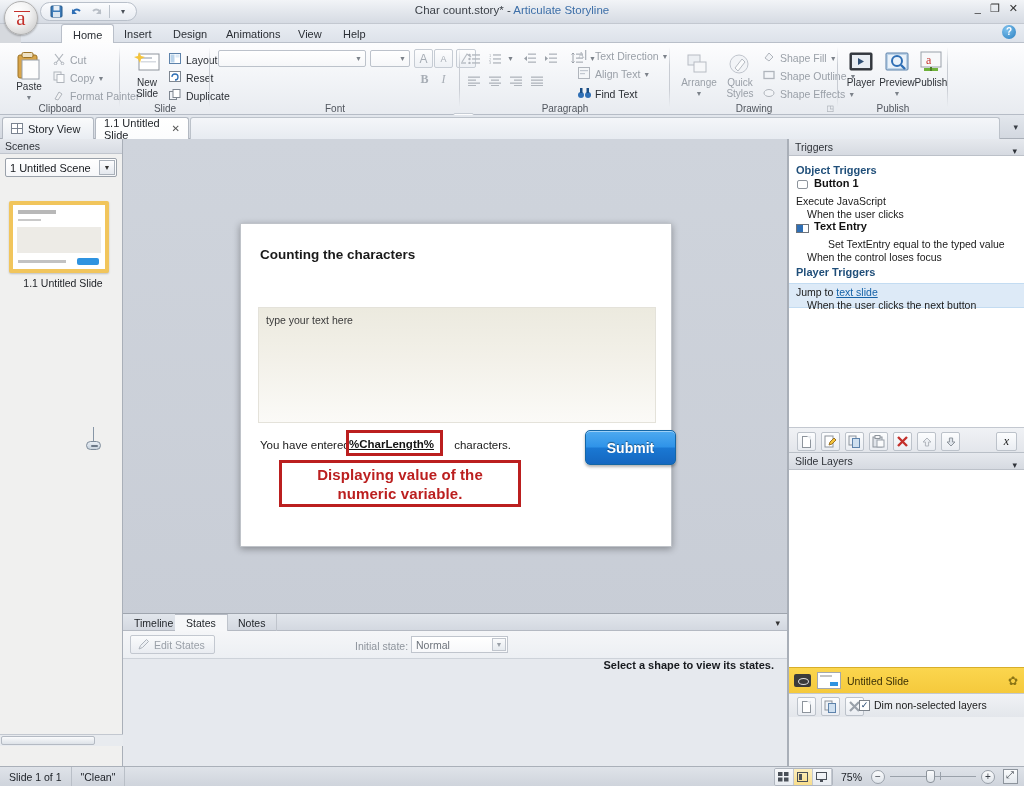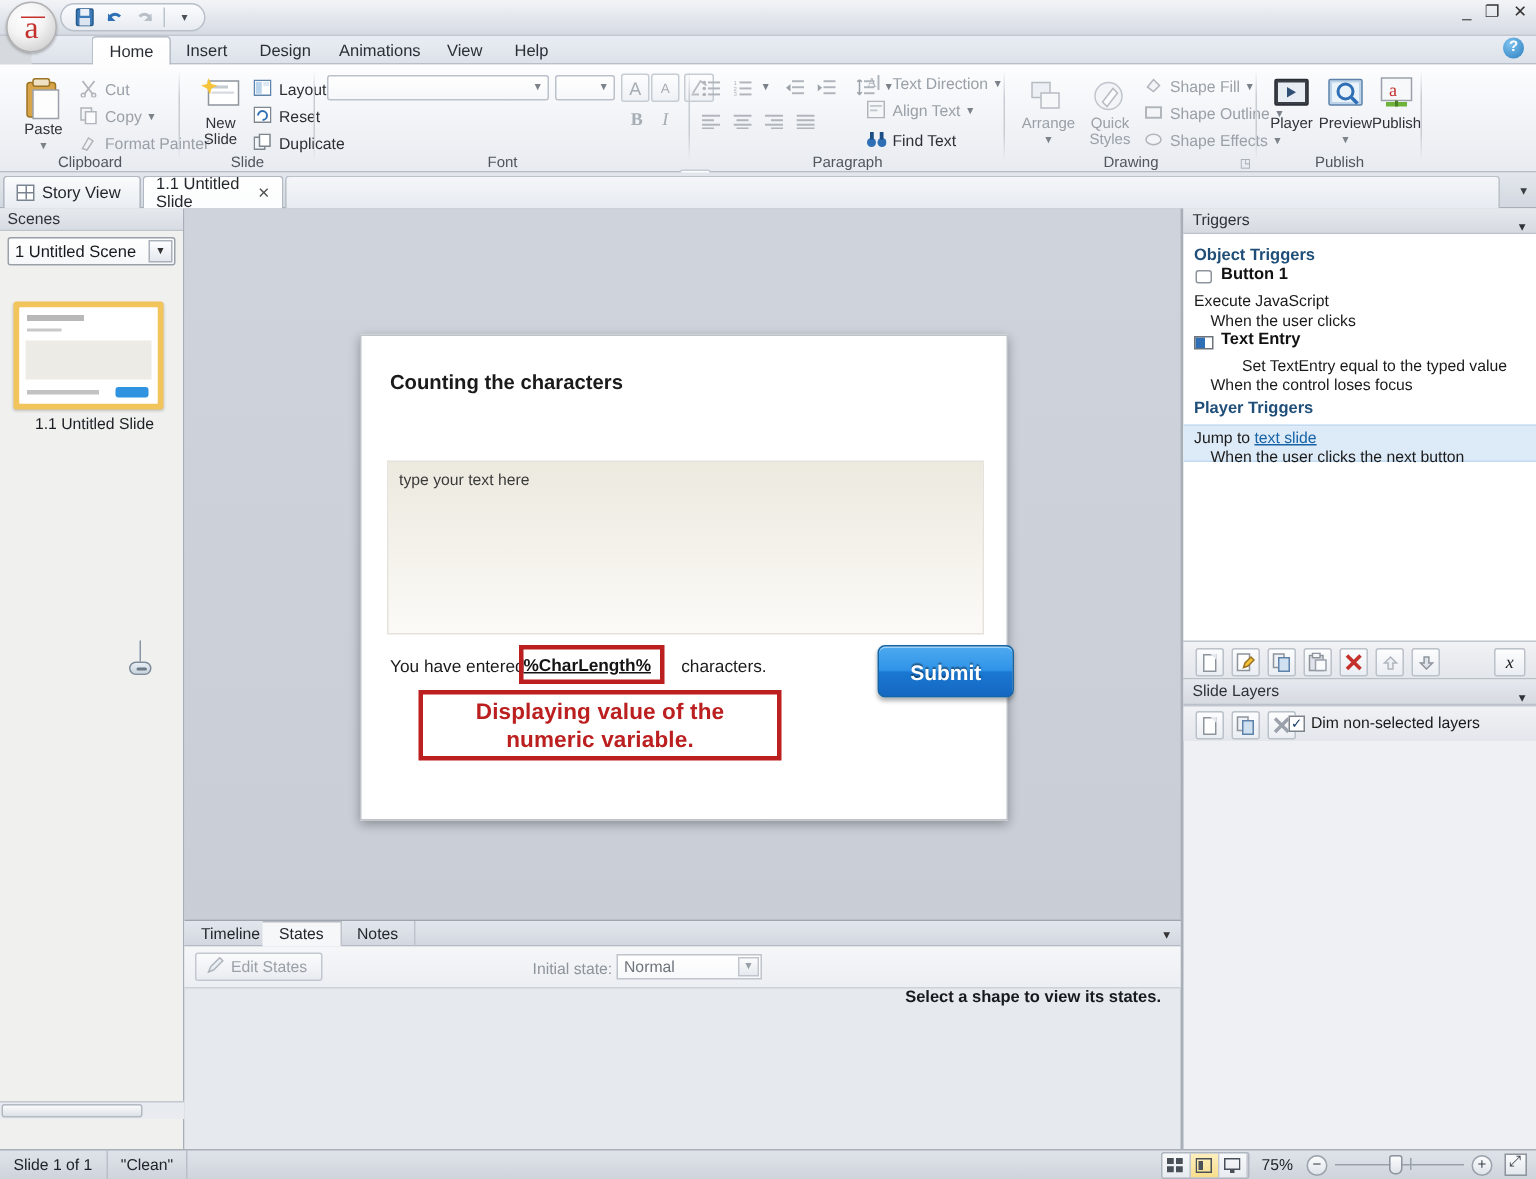--- a/index.html
+++ b/index.html
@@ -427,20 +427,25 @@
           </svg>
       </div>
       <div class="qbtn">
         <svg width="13" height="12" viewBox="0 0 13 12">
             <path d="M10 8 C11 4 6 2 3 5" stroke="#b9bfc7" stroke-width="2" fill="none"></path>
             <path d="M11 3 L11 8 L6 8 Z" fill="#b9bfc7"></path>
           </svg>
       </div>
       <div class="sep"></div>
       <div class="qbtn" style="font-size:8px;color:#4a5058;">▾</div>
+    </div>
+    <div class="title-text">
+      <span>Char count.story*</span>
+      <span>-</span>
+      <span class="app-name">Articulate Storyline</span>
     </div>
     <div class="winbtns">
       <span>_</span>
       <span>❐</span>
       <span>✕</span>
     </div>
   </div>
 
   <div class="ribbon-tabs">
     <div class="tab active" style="left:40px;">Home</div>
@@ -969,20 +974,28 @@
       </div>
       <div class="tbtn" style="left:207px; width:21px;">
         <span style="font-family:'Liberation Serif',serif;font-style:italic;font-size:12px;color:#1a1a1a;">x</span>
       </div>
     </div>
 
     <div class="panel-hdr">
       <span>Slide Layers</span>
       <span class="chev">▾</span>
     </div>
+    <div class="layers-body">
+      <div class="layer-row">
+        <span class="eye-glyph"></span>
+        <span class="layer-mini"></span>
+        <span class="layer-name">Untitled Slide</span>
+        <span class="gear-glyph">✿</span>
+      </div>
+    </div>
     <div class="layers-toolbar">
       <div class="tbtn" style="left:8px; top:3px;">
         <span class="doc-glyph"></span>
       </div>
       <div class="tbtn" style="left:32px; top:3px;">
         <svg width="13" height="13" viewBox="0 0 13 13">
             <rect x="1" y="1" width="7" height="9" fill="#eef2f7" stroke="#8d949c"></rect>
             <rect x="4.5" y="3.5" width="7" height="9" fill="#cfe0f0" stroke="#5e83ab"></rect>
           </svg>
       </div>

